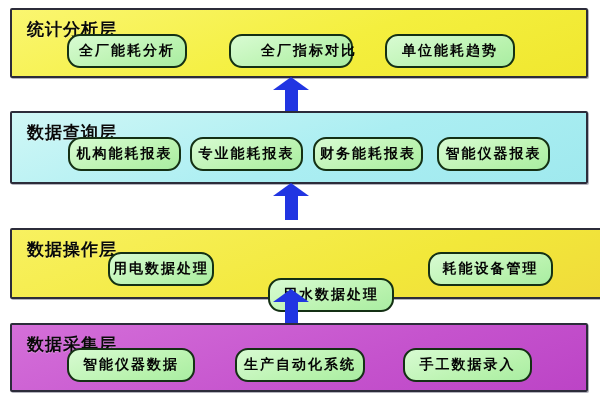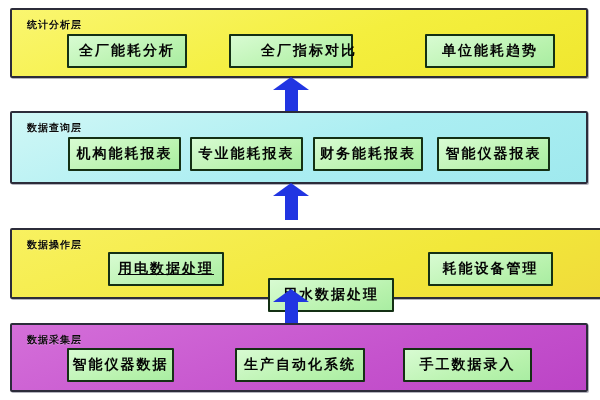--- a/index.html
+++ b/index.html
@@ -19,49 +19,49 @@
     background:linear-gradient(160deg,#faf670 0%,#f4ef3e 55%,#f0e72f 100%);}
   .layer-2{top:111px;height:69px;
     background:linear-gradient(160deg,#d0f7f6 0%,#abeef2 55%,#9fe9ee 100%);}
   .layer-3{top:228px;height:67px;
     background:linear-gradient(160deg,#f8f160 0%,#f2e83a 60%,#f0da3a 100%);padding-left:40px;}
   .layer-4{top:323px;height:65px;
     background:linear-gradient(160deg,#d46fd9 0%,#c553cd 60%,#bc44c6 100%);}
 
   .layer-label{
     position:absolute;left:15px;top:8px;
-    font-size:10px;font-weight:bold;color:#0a0a0a;letter-spacing:1px;
+    font-size:17px;font-weight:bold;color:#0a0a0a;letter-spacing:1px;
     text-shadow:0 1px 0 rgba(255,255,255,.25);
     white-space:nowrap;
   }
 
   
   .node{
     position:absolute;height:34px;
     background:linear-gradient(160deg,#d8fbd2 0%,#b7f2ac 70%,#a9eda2 100%);
-    border:2px solid #143014;border-radius:1px;
+    border:2px solid #143014;border-radius:13px;
     display:flex;align-items:center;justify-content:center;
     font-size:14px;font-weight:bold;color:#050505;letter-spacing:2px;
     white-space:nowrap;box-sizing:border-box;
   }
   
   .l1-b1{left:55px;top:24px;width:120px;}
   .l1-b2{left:217px;top:24px;width:124px;padding-left:36px;}
-  .l1-b3{left:373px;top:24px;width:130px;margin-left:40px;}
+  .l1-b3{left:373px;top:24px;width:130px;}
   
   .l2-b1{left:56px;top:24px;width:113px;}
   .l2-b2{left:178px;top:24px;width:113px;}
   .l2-b3{left:301px;top:24px;width:110px;}
   .l2-b4{left:425px;top:24px;width:113px;}
   
-  .l3-b1{left:96px;top:22px;width:116px;text-decoration:underline;}
+  .l3-b1{left:96px;top:22px;width:106px;}
   .l3-b2{left:256px;top:22px;width:126px;margin-top:26px;}
   .l3-b3{left:416px;top:22px;width:125px;}
   
-  .l4-b1{left:55px;top:23px;width:107px;}
+  .l4-b1{left:55px;top:23px;width:128px;}
   .l4-b2{left:223px;top:23px;width:130px;}
   .l4-b3{left:391px;top:23px;width:129px;}
 
   
   .arrow{position:absolute;left:273px;width:36px;}
   .arrow-1{top:77px;height:35px;}
   .arrow-2{top:183px;height:37px;}
   .arrow-3{top:289px;height:35px;}
   .arrow .head{
     width:0;height:0;margin:0 auto;

